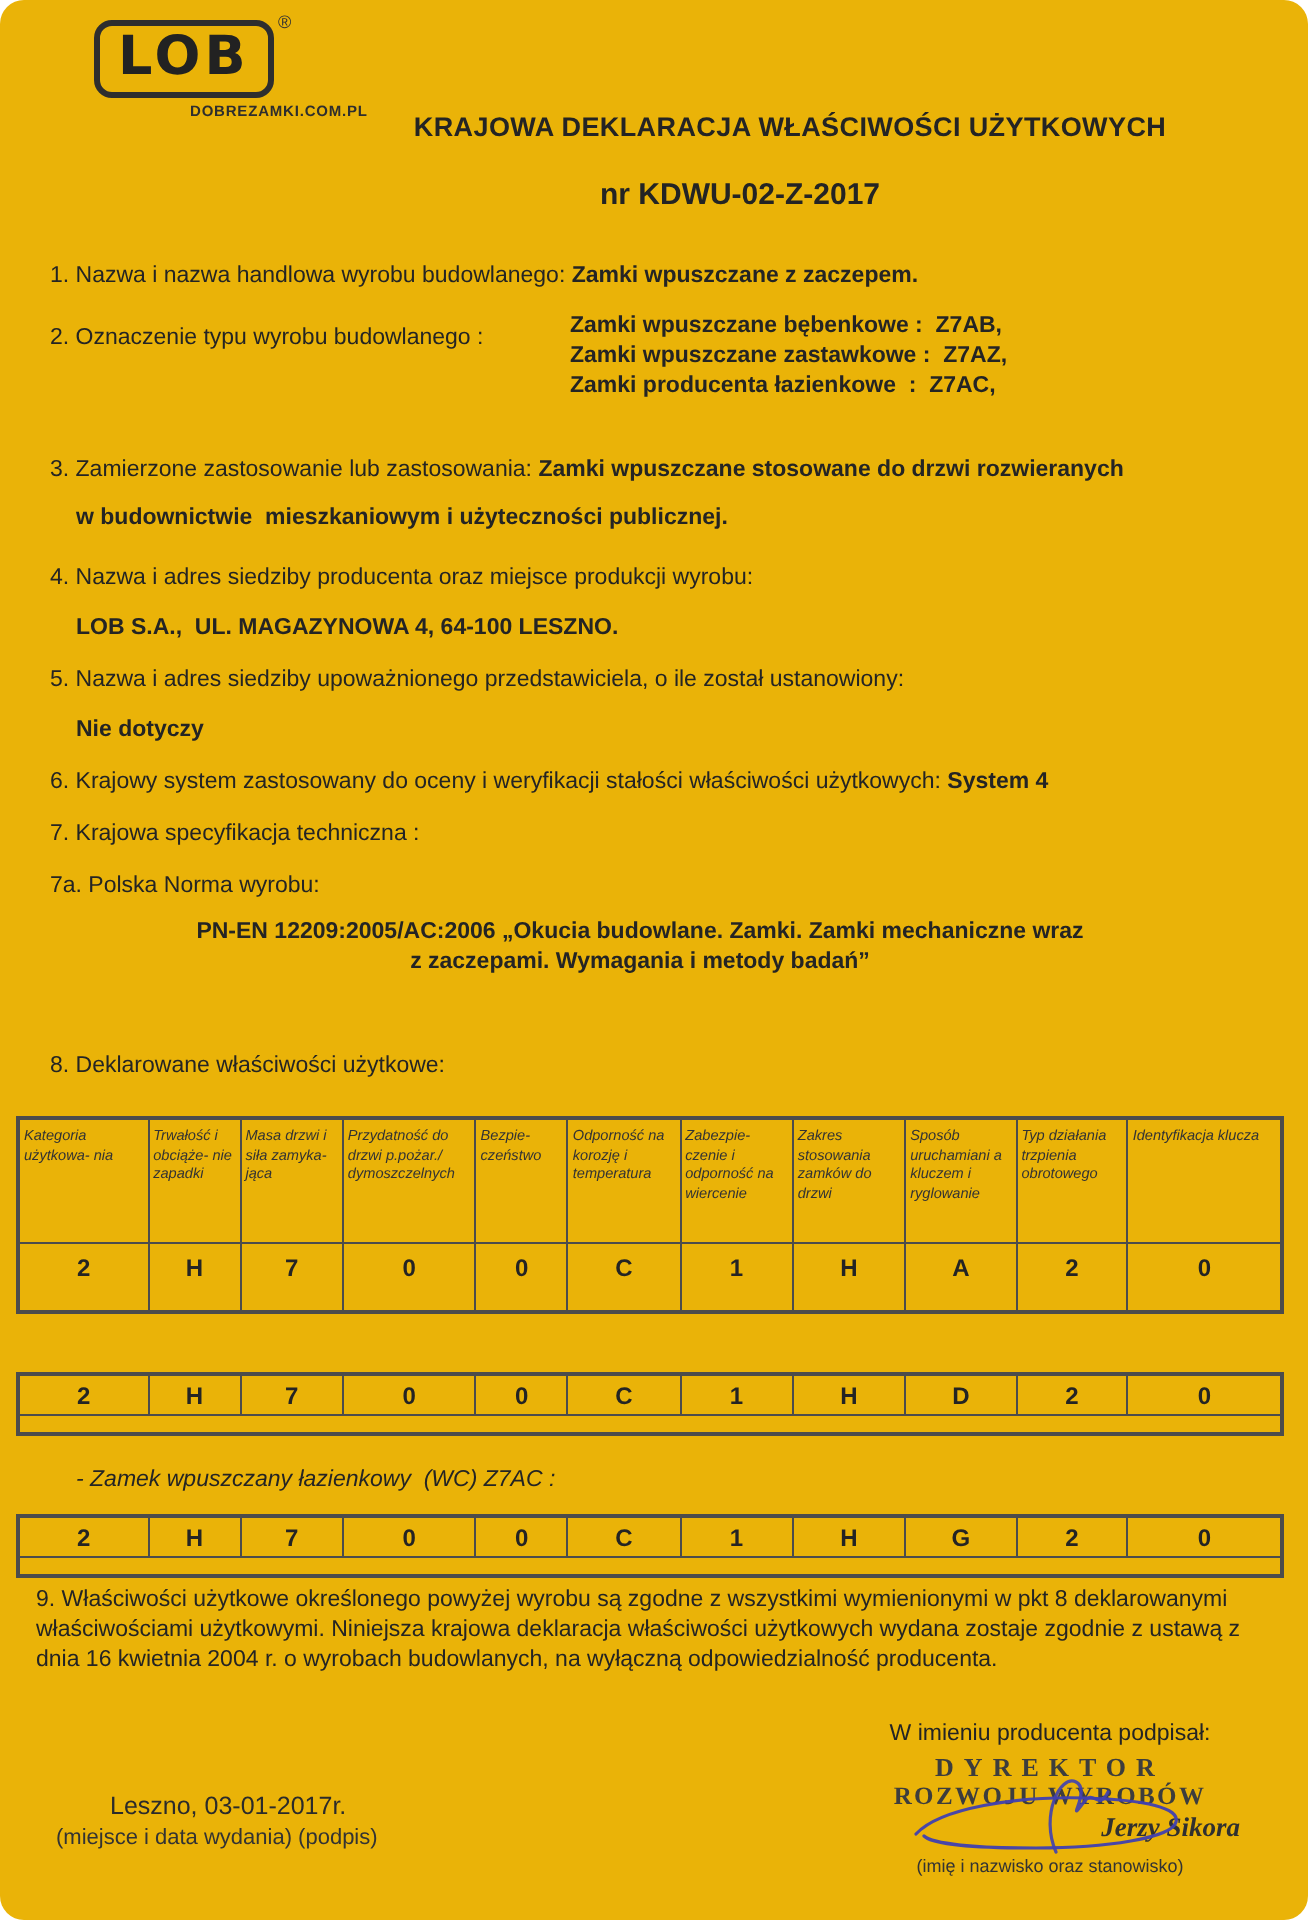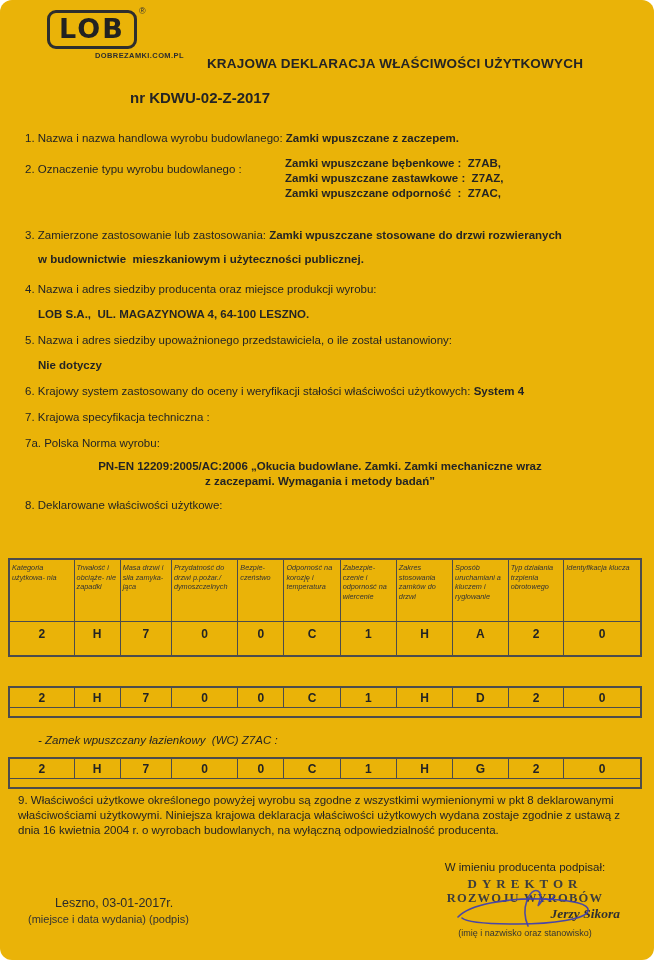--- a/index.html
+++ b/index.html
@@ -9,42 +9,42 @@
   
   .logo{position:absolute;top:10px;left:47px;width:120px;}
   .logo-box{display:inline-block;border:3px solid #2e2e2e;border-radius:9px;
             padding:0 9px 2px;font-weight:bold;font-size:27px;letter-spacing:2px;
             color:#222;font-family:"DejaVu Sans",sans-serif;}
   .logo-r{position:absolute;top:-4px;left:92px;font-size:9px;color:#333;}
   .logo-tagline{font-size:7.5px;font-weight:bold;letter-spacing:0.4px;margin-top:2px;color:#2e2e2e;padding-left:48px;}
 
   .title{position:absolute;top:56px;left:150px;width:490px;text-align:center;
          font-weight:bold;font-size:13.5px;letter-spacing:0.2px;}
-  .docnum{position:absolute;top:89px;left:130px;width:480px;
+  .docnum{position:absolute;top:89px;left:130px;width:480px;text-align:center;
           font-weight:bold;font-size:15px;}
 
   .para{position:absolute;font-size:11.5px;line-height:15px;}
   .b{font-weight:bold;}
   .ps{white-space:pre;}
 
   #item1{top:131px;left:25px;}
   #item2-label{top:162px;left:25px;}
   #item2-lines{top:156px;left:285px;}
   #item2-lines div{font-weight:bold;line-height:15px;white-space:pre;}
   #item3{top:228px;left:25px;}
   #item3b{top:252px;left:38px;font-weight:bold;}
   #item4{top:282px;left:25px;}
   #item4b{top:307px;left:38px;font-weight:bold;}
   #item5{top:333px;left:25px;}
   #item5b{top:358px;left:38px;font-weight:bold;}
   #item6{top:384px;left:25px;}
   #item7{top:410px;left:25px;}
   #item7a{top:436px;left:25px;}
   #norm{top:459px;left:60px;width:520px;text-align:center;font-weight:bold;}
-  #item8{top:498px;left:25px;}
+  #item8{top:526px;left:25px;}
   #item9{top:793px;left:18px;width:626px;}
 
   .tcaption{position:absolute;left:38px;font-style:italic;font-size:11.5px;white-space:pre;}
   #cap1{top:536px;}
   #cap2{top:662px;}
   #cap3{top:734px;}
 
   .perf-table{position:absolute;left:8px;width:634px;border-collapse:collapse;
               table-layout:fixed;border:2px solid #4c4c4c;}
   .perf-table td{border:1px solid #4c4c4c;}
@@ -90,21 +90,21 @@
   <div class="docnum">nr KDWU-02-Z-2017</div>
 
   <div class="para" id="item1">
     <span>1. Nazwa i nazwa handlowa wyrobu budowlanego: </span><span class="b">Zamki wpuszczane z zaczepem.</span>
   </div>
 
   <div class="para" id="item2-label">2. Oznaczenie typu wyrobu budowlanego :</div>
   <div class="para" id="item2-lines">
     <div>Zamki wpuszczane bębenkowe :  Z7AB,</div>
     <div>Zamki wpuszczane zastawkowe :  Z7AZ,</div>
-    <div>Zamki wpuszczane odporność  :  Z7AC,</div>
+    <div>Zamki producenta łazienkowe  :  Z7AC,</div>
   </div>
 
   <div class="para" id="item3">
     <span>3. Zamierzone zastosowanie lub zastosowania: </span><span class="b">Zamki wpuszczane stosowane do drzwi rozwieranych</span>
   </div>
   <div class="para ps" id="item3b">w budownictwie  mieszkaniowym i użyteczności publicznej.</div>
 
   <div class="para" id="item4">4. Nazwa i adres siedziby producenta oraz miejsce produkcji wyrobu:</div>
   <div class="para ps" id="item4b">LOB S.A.,  UL. MAGAZYNOWA 4, 64-100 LESZNO.</div>
 

